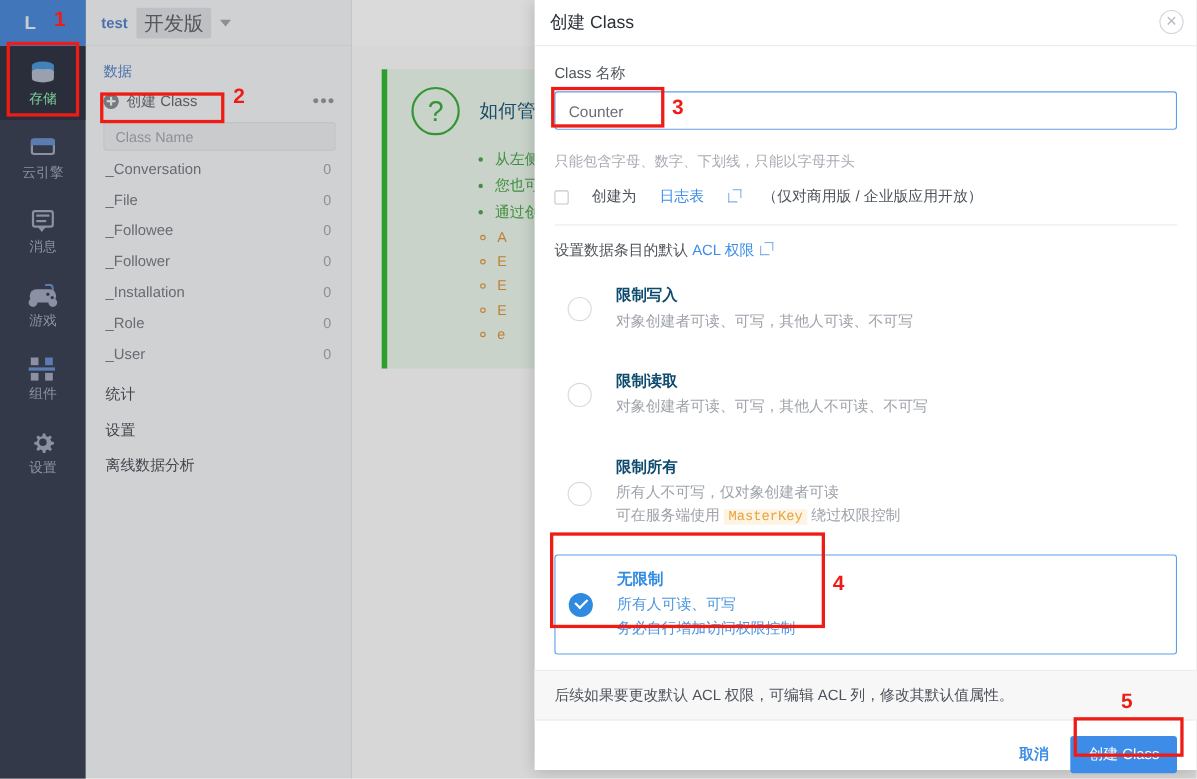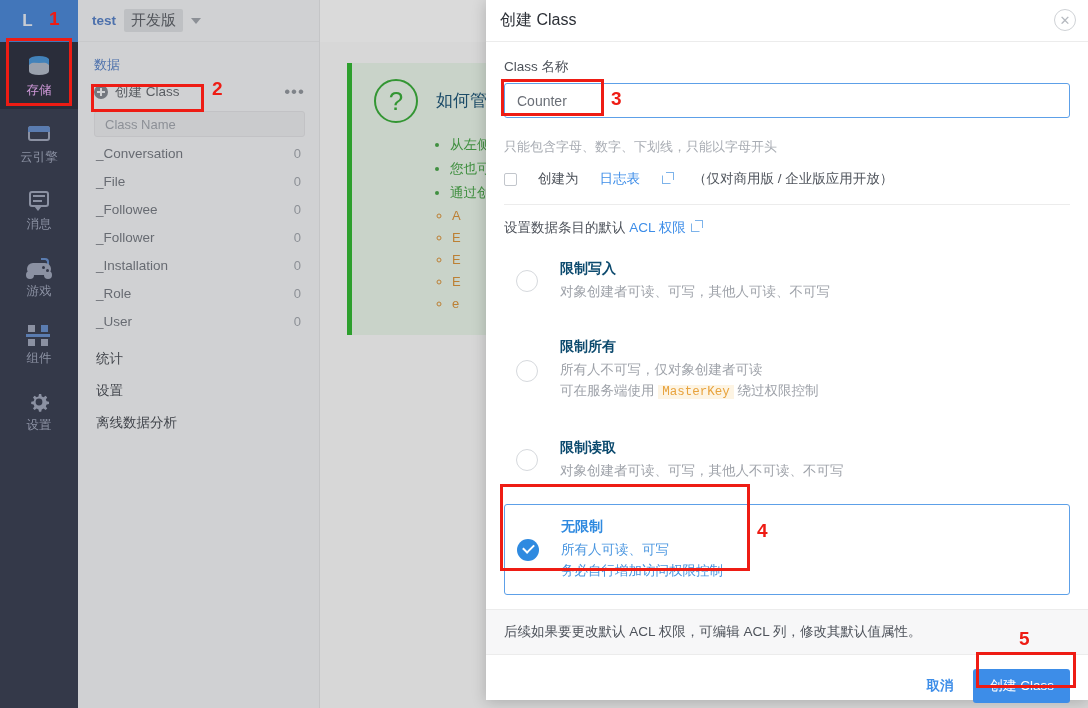--- a/index.html
+++ b/index.html
@@ -26,21 +26,21 @@
   }
   .rail-item {
     height: 67px; display: flex; flex-direction: column;
     align-items: center; justify-content: center; gap: 5px;
     cursor: pointer;
   }
   .rail-item.active { background: #1e2233; }
   .rail-item .rl {
     font-size: 12.5px; color: #9aa2b8; line-height: 1;
   }
-  .rail-item.active .rl { color: #f0abfc; }
+  .rail-item.active .rl { color: #86efac; }
   .rail-icon { width: 26px; height: 24px; position: relative; }
 
   
   .ic-db .d1, .ic-db .d2, .ic-db .d3 {
     position: absolute; left: 3px; width: 20px; height: 7px; border-radius: 50%;
   }
   .ic-db .d1 { top: 1px; background: #3d8fd6; }
   .ic-db .d2 { top: 7px; background: #aeb6c6; }
   .ic-db .d3 { top: 13px; background: #aeb6c6; }
   .ic-db .body { position: absolute; left: 3px; top: 4px; width: 20px; height: 8px; background: #3d8fd6; }
@@ -100,21 +100,21 @@
   .midpanel {
     position: absolute; left: 78px; top: 0; width: 242px; height: 708px;
     background: #f3f4f6; border-right: 1px solid #e3e4e7;
   }
   .topbar {
     height: 42px; display: flex; align-items: center; gap: 8px;
     padding: 0 14px; border-bottom: 1px solid #e8e9ec;
   }
   .topbar .proj { color: #4a78c4; font-size: 13.5px; font-weight: bold; }
   .topbar .badge {
-    background: #dcdee2; color: #52575e; font-size: 15px;
+    background: #dcdee2; color: #52575e; font-size: 18px;
     padding: 2px 7px; border-radius: 2px;
   }
   .topbar .caret {
     width: 0; height: 0; border-left: 5px solid transparent;
     border-right: 5px solid transparent; border-top: 6px solid #9ba0a8;
   }
   .sec-title { font-size: 13px; color: #4a78c4; padding: 14px 16px 5px; }
   .create-row {
     display: flex; align-items: center; justify-content: space-between;
     padding: 3px 14px 3px 16px; height: 26px;
@@ -439,38 +439,38 @@
           <span class="radio"></span>
           <div>
             <div class="opt-title">限制写入</div>
             <div class="opt-desc">对象创建者可读、可写，其他人可读、不可写</div>
           </div>
         </div>
 
         <div class="acl-opt">
           <span class="radio"></span>
           <div>
+            <div class="opt-title">限制读取</div>
+            <div class="opt-desc">对象创建者可读、可写，其他人不可读、不可写</div>
+          </div>
+        </div>
+
+        <div class="acl-opt">
+          <span class="radio"></span>
+          <div>
             <div class="opt-title">限制所有</div>
             <div class="opt-desc">所有人不可写，仅对象创建者可读</div>
             <div class="opt-desc">
               <span>可在服务端使用</span>
               <span class="mkey">MasterKey</span>
               <span>绕过权限控制</span>
             </div>
           </div>
         </div>
 
-        <div class="acl-opt">
-          <span class="radio"></span>
-          <div>
-            <div class="opt-title">限制读取</div>
-            <div class="opt-desc">对象创建者可读、可写，其他人不可读、不可写</div>
-          </div>
-        </div>
-
         <div class="acl-opt selected">
           <span class="radio sel"></span>
           <div>
             <div class="opt-title">无限制</div>
             <div class="opt-desc">所有人可读、可写</div>
             <div class="opt-desc">务必自行增加访问权限控制</div>
           </div>
         </div>
       </div>
     </div>

